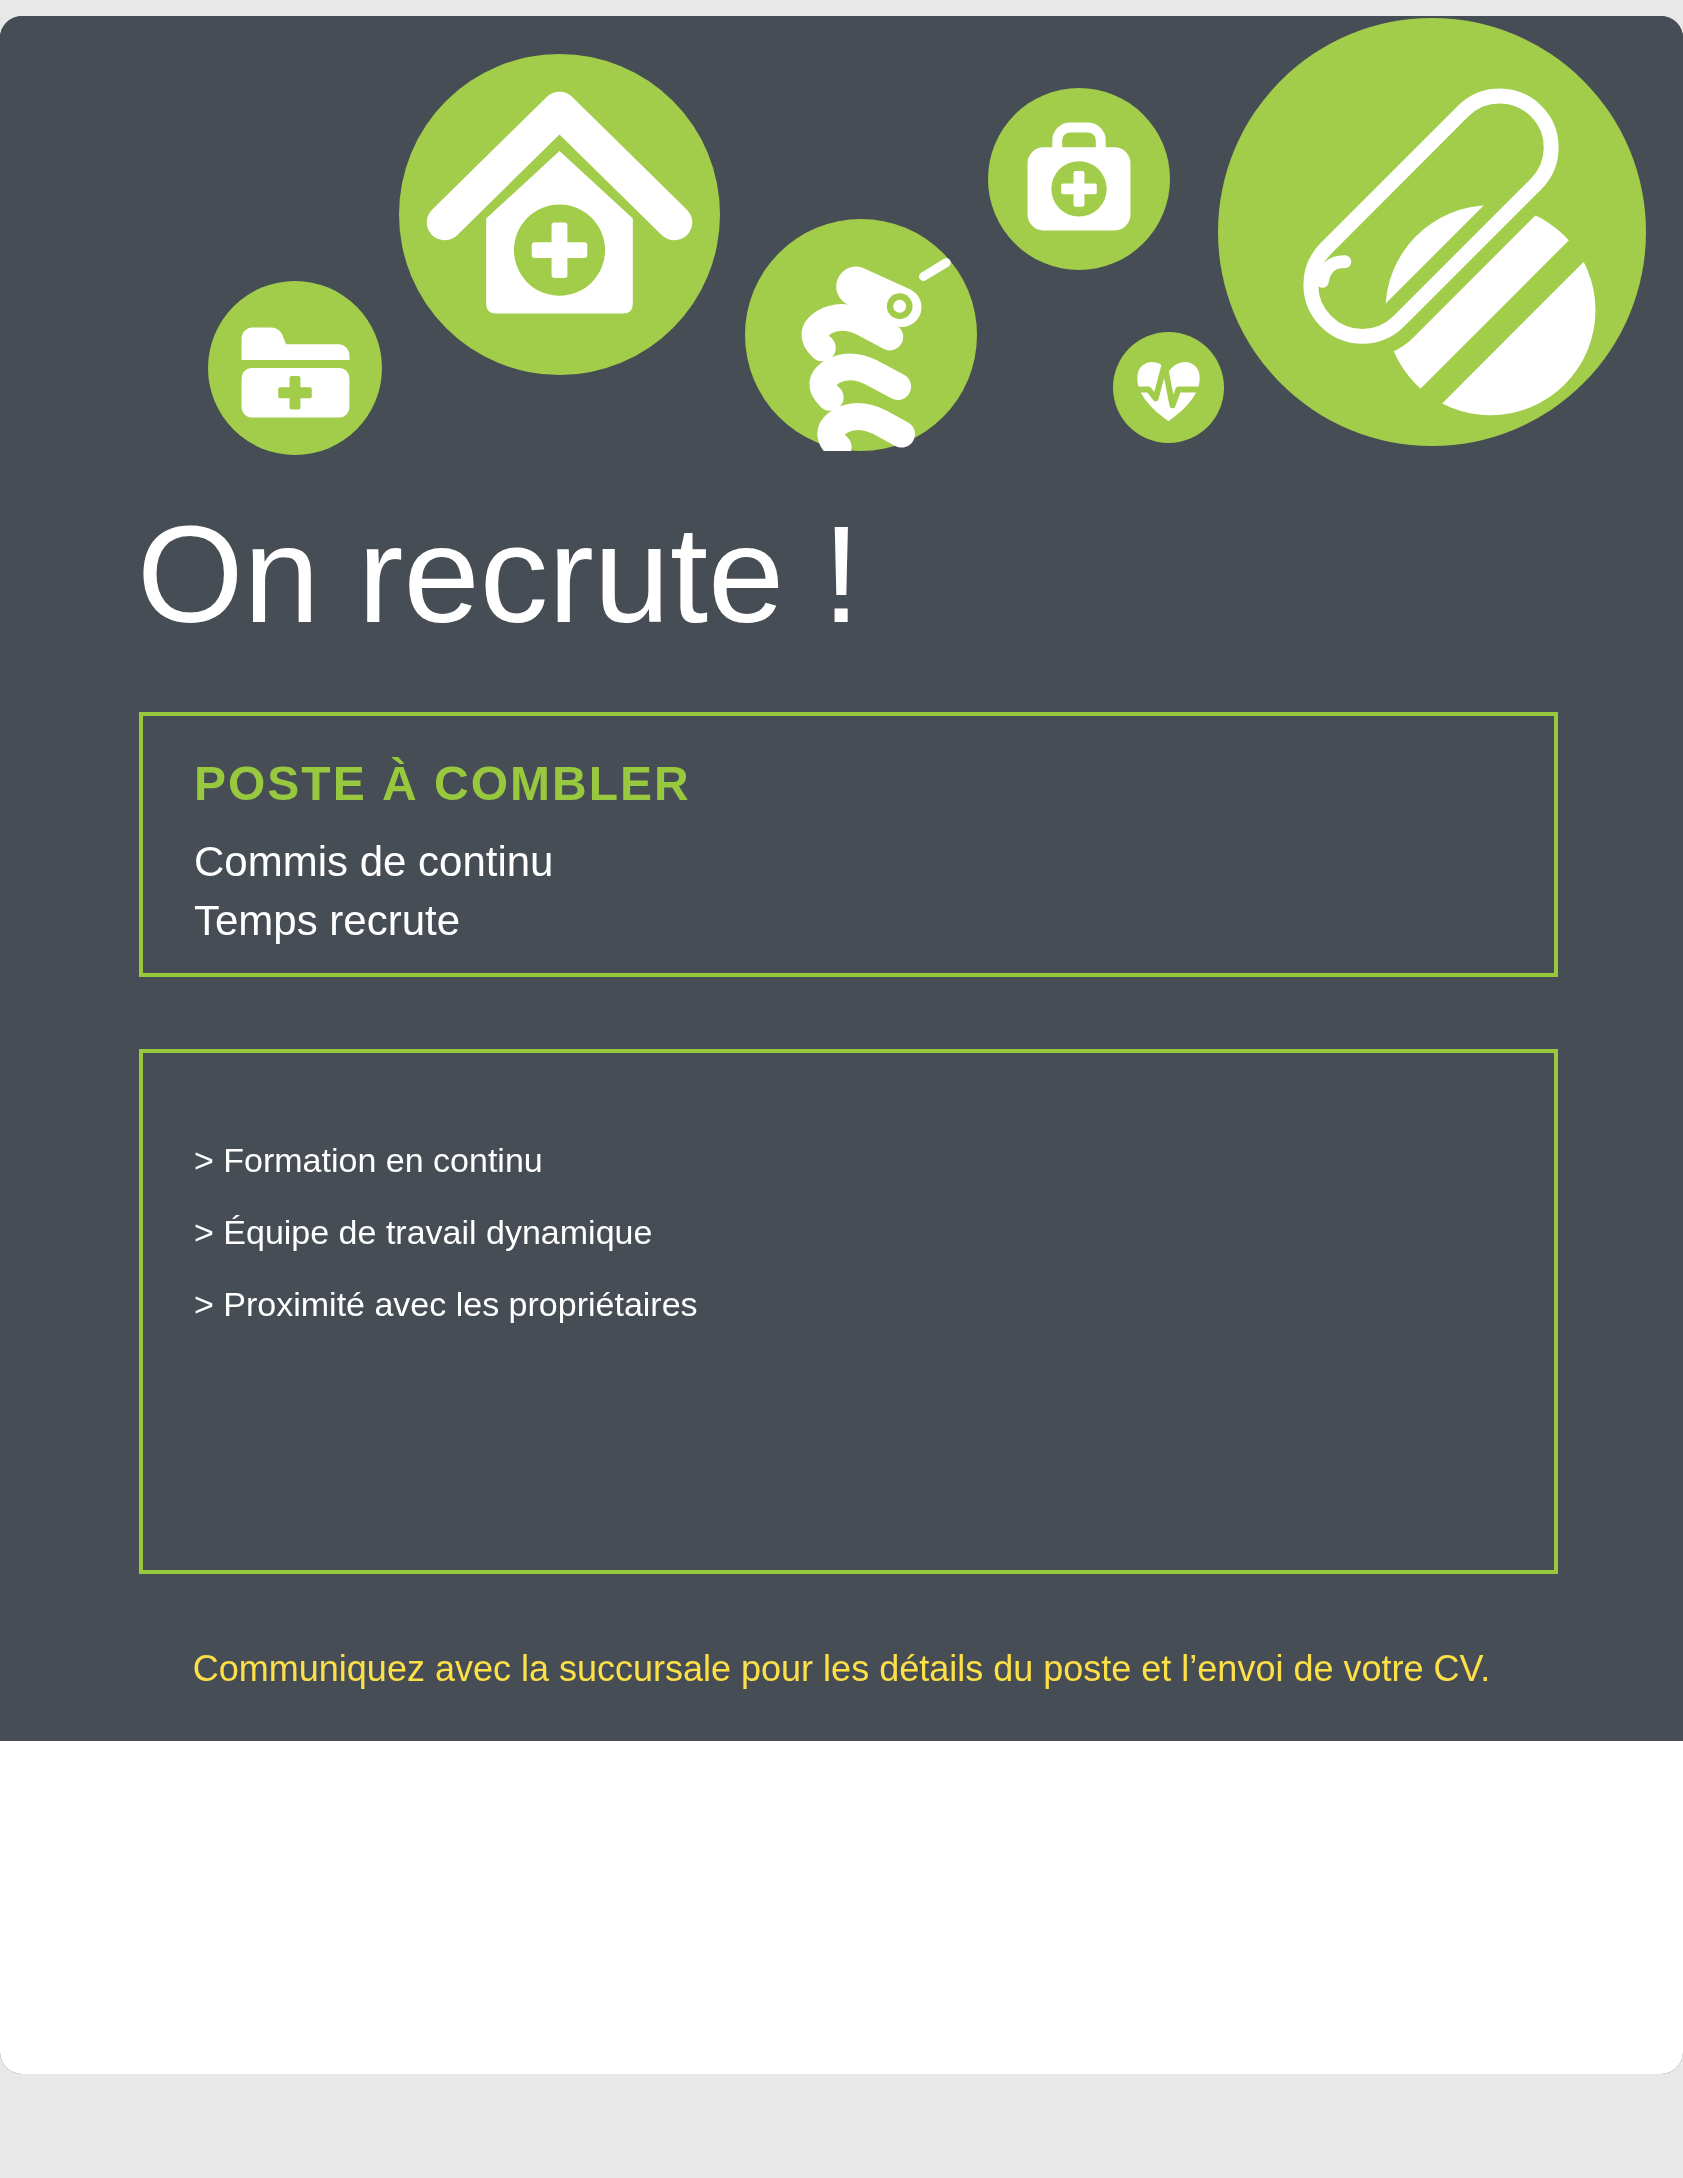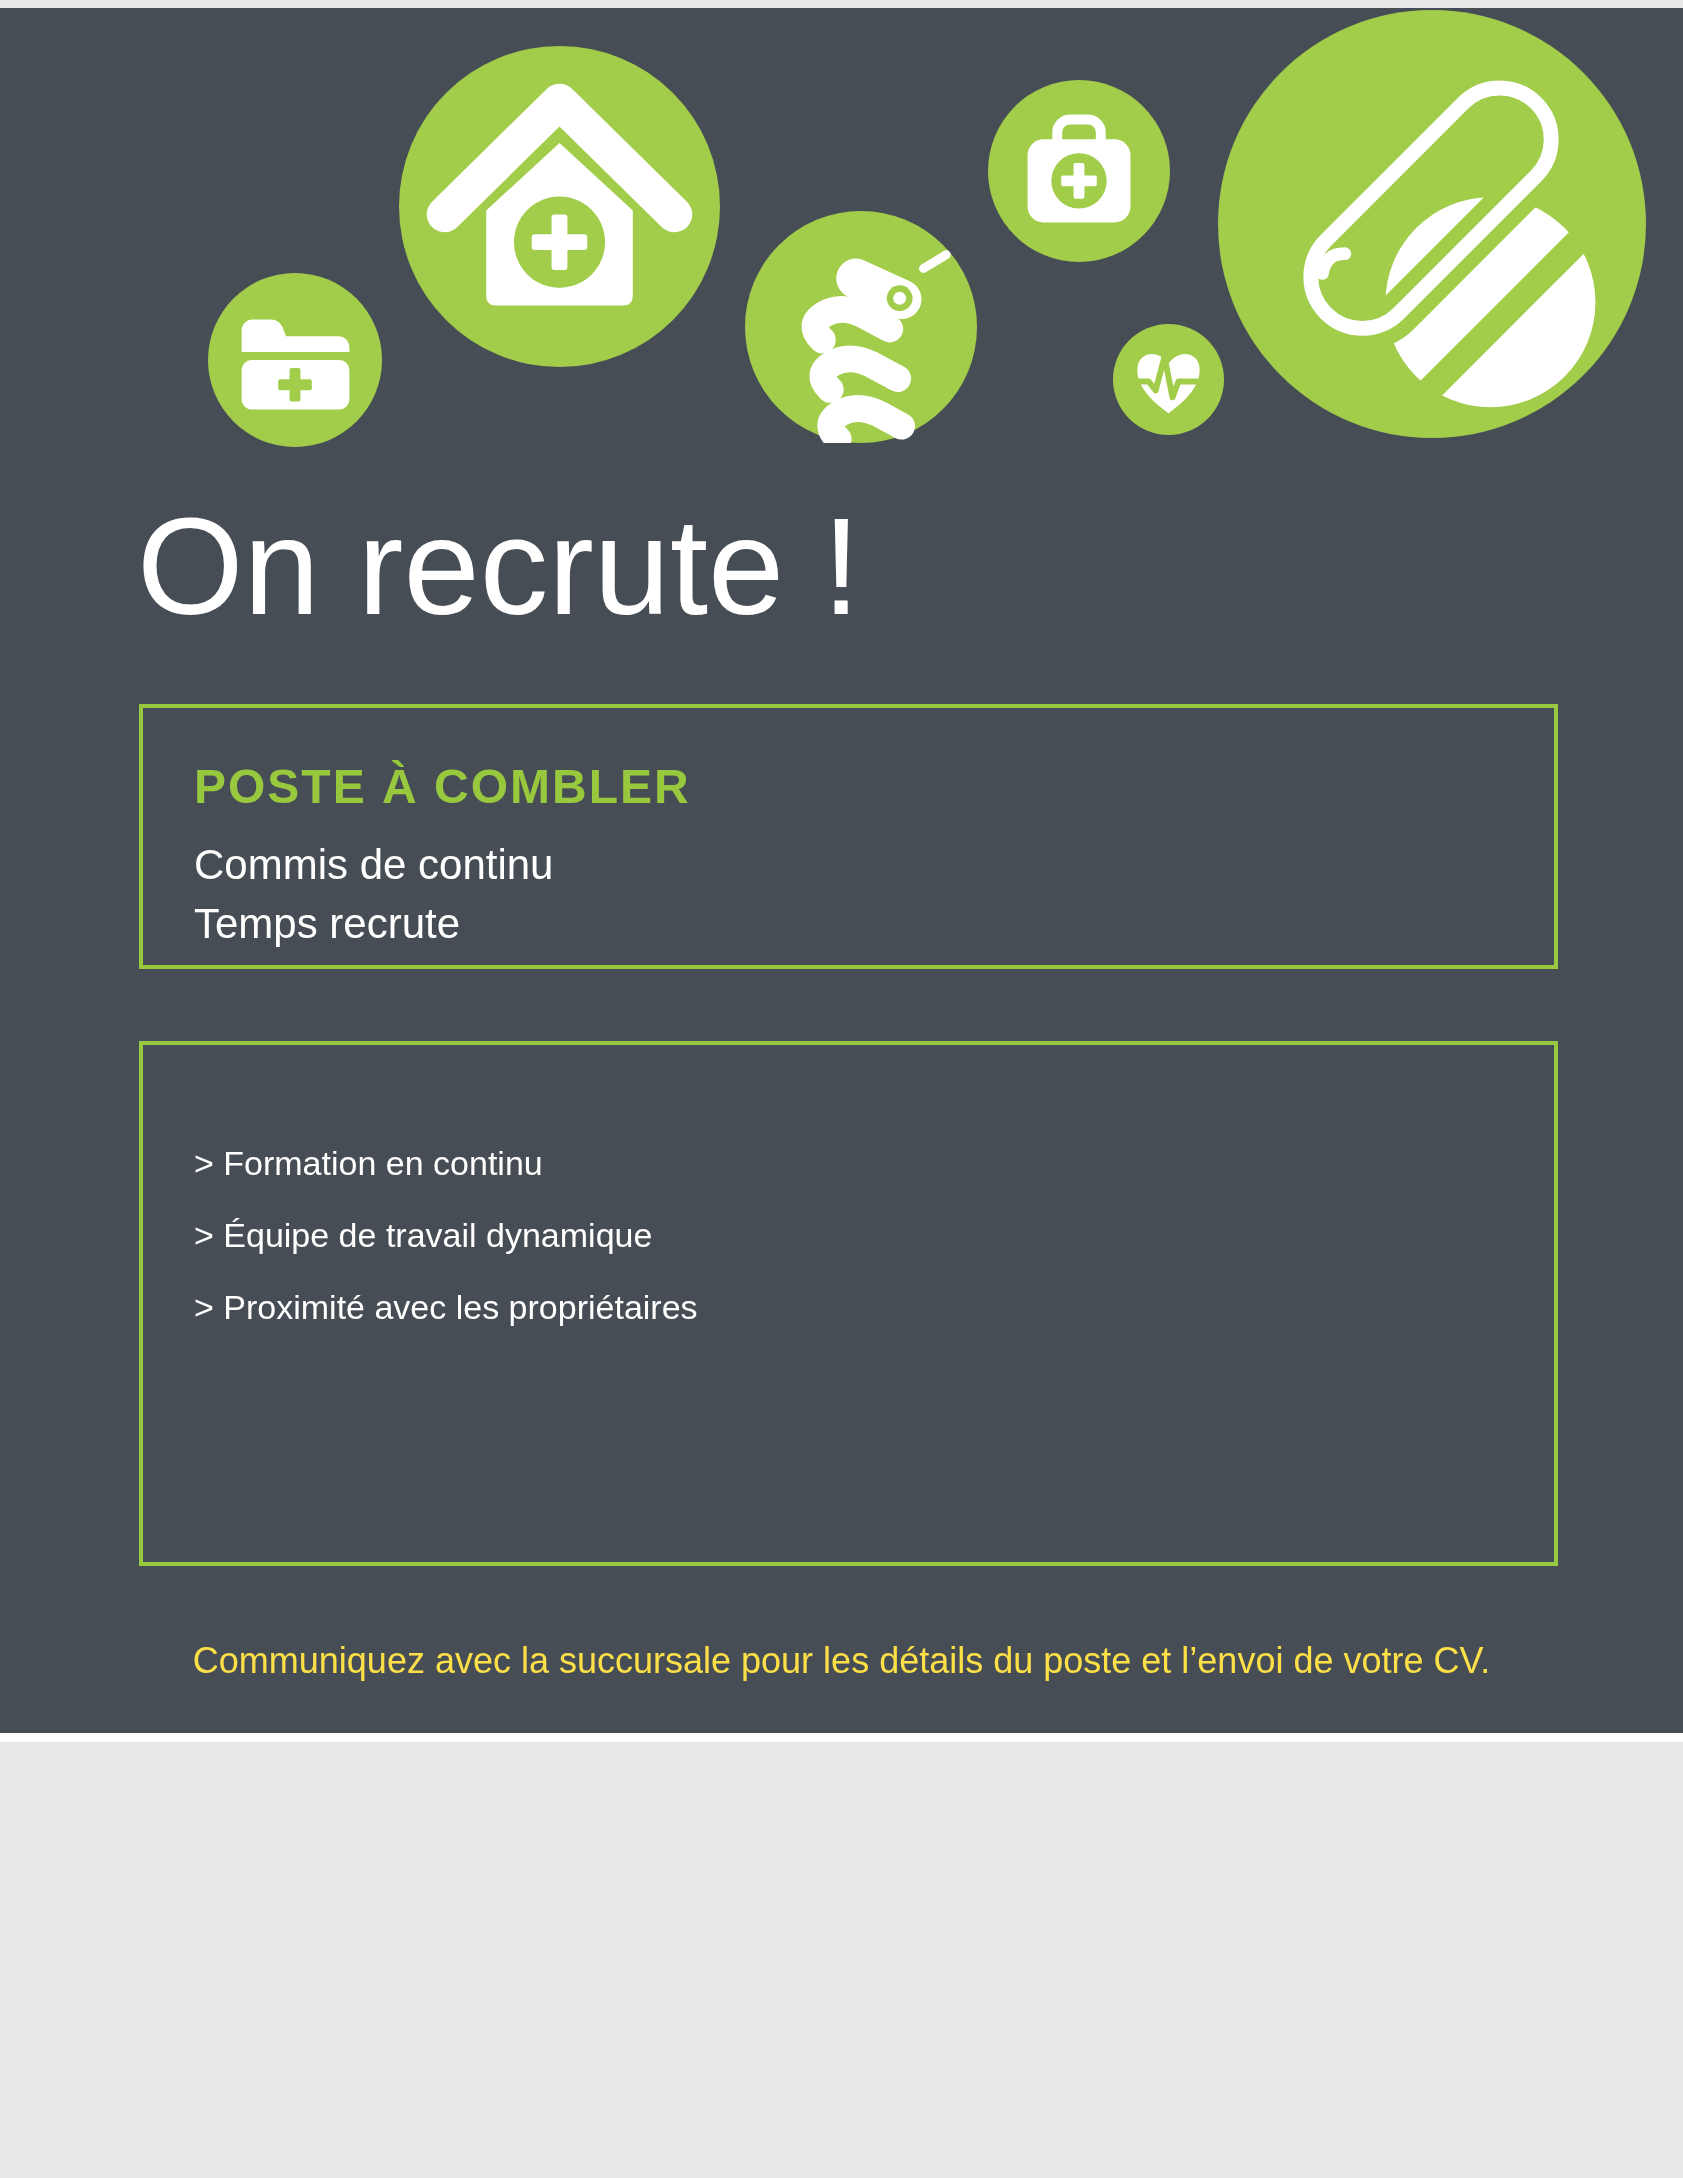--- a/index.html
+++ b/index.html
@@ -1,41 +1,42 @@
 <!DOCTYPE html>
 <html style="--background: #474D55; --green-accent: #97C83E; --green-circle: #A2CD4B; --text-light: #FFFFFF; --footer-text: #4B515A; --logo-text: #474E57;"><head>
 <meta charset="utf-8">
 <style>
   html,body{margin:0;padding:0;background:#e8e8e8;}
   .poster{
-    position:relative;width:1683px;height:1734px;margin:8px auto;
+    position:relative;width:1683px;height:2058px;margin:16px auto;
     background:var(--background,#474D55);
     font-family:"Liberation Sans","DejaVu Sans",sans-serif;
     overflow:hidden;
+    border-radius:22px;
   }
   .dark-section{position:absolute;left:0;top:0;width:1683px;height:1725px;background:var(--background,#474D55);}
   .light-section{position:absolute;left:0;top:1725px;width:1683px;height:453px;background:#ffffff;}
 
   .icon{position:absolute;display:block;}
   .fill-gc{fill:var(--green-circle,#A2CD4B);}
   .fill-w{fill:#ffffff;}
   .stroke-w{stroke:#ffffff;fill:none;}
   .stroke-gc{stroke:var(--green-circle,#A2CD4B);fill:none;}
   .round{stroke-linecap:round;stroke-linejoin:round;}
 
   .headline{
     position:absolute;left:137px;top:487px;margin:0;
     color:#fff;font-size:137px;font-weight:300;letter-spacing:0px;line-height:1.05;
     white-space:nowrap;
   }
   .box{
     position:absolute;left:139px;width:1419px;
     border:4px solid var(--green-accent,#97C83E);
     box-sizing:border-box;
-    padding:55px 40px 0 51px;
+    padding:44px 40px 0 51px;
   }
   .box-position{top:696px;height:265px;}
   .box-benefits{top:1033px;height:525px;}
   .box-title{
     margin:0;color:var(--green-accent,#97C83E);
     font-size:48px;font-weight:700;letter-spacing:2px;line-height:1;
     white-space:nowrap;
   }
   .box-lines{margin-top:24px;}
   .box-line{margin:0;color:#fff;font-size:42px;font-weight:300;line-height:59px;white-space:nowrap;}

